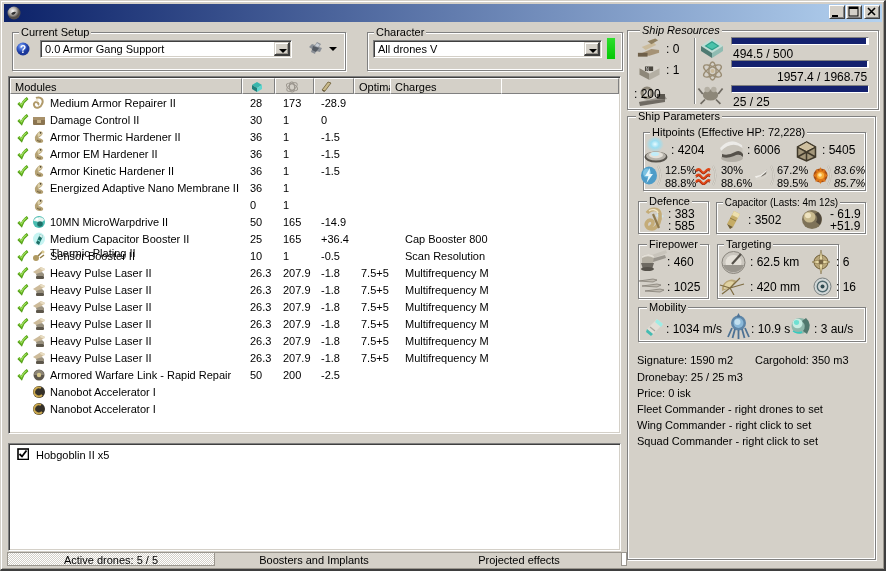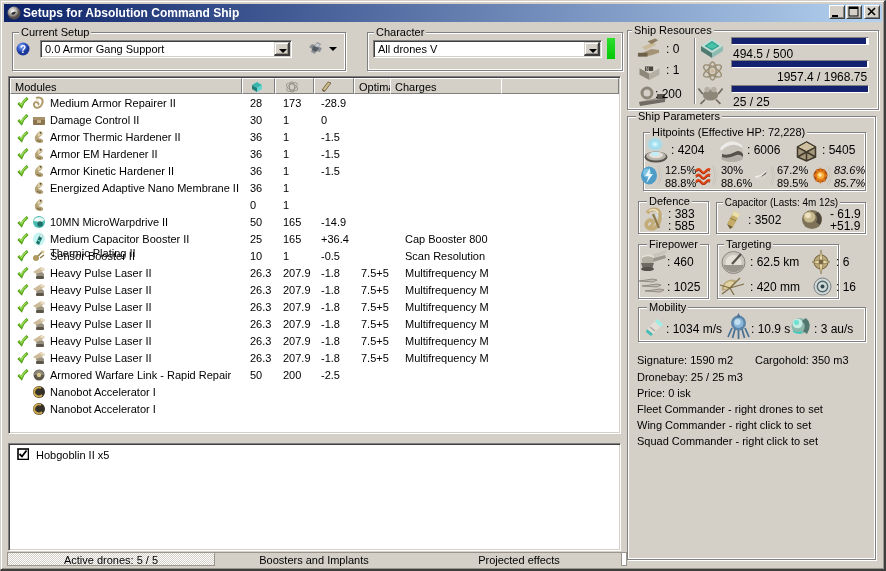--- a/index.html
+++ b/index.html
@@ -38,21 +38,20 @@
     <defs>
         <radialGradient id="orb" cx="40%" cy="35%">
           <stop offset="0%" stop-color="#f8f8f8"></stop>
           <stop offset="55%" stop-color="#b8b4b0"></stop>
           <stop offset="100%" stop-color="#55504c"></stop>
         </radialGradient>
       </defs>
     <circle cx="7" cy="7" r="6.5" fill="url(#orb)"></circle>
     <path d="M4 8 q2 -3 5 -2 q-1 3 -3 3 z" fill="#333"></path>
   </svg>
-  <span class="txt">Setups for Absolution Command Ship</span>
 </div>
 <div class="tbtn" style="left:829px"><svg width="14" height="12">
       <rect x="2" y="9" width="6" height="2" fill="#000"></rect>
     </svg></div>
 <div class="tbtn" style="left:846px"><svg width="14" height="12">
       <rect x="2" y="1" width="9" height="9" fill="none" stroke="#000" stroke-width="1"></rect>
       <rect x="2" y="1" width="9" height="2" fill="#000"></rect>
     </svg></div>
 <div class="tbtn" style="left:864px"><svg width="14" height="12">
       <path d="M3 2 L10 9 M10 2 L3 9" stroke="#000" stroke-width="1.6"></path>
@@ -477,21 +476,21 @@
 
 <div class="abs" style="left:8px; top:552px; width:619px; height:1px; background:#9a968e;"></div>
 <div class="abs" style="left:7px; top:552px; width:208px; height:14px; border:1px solid #9a968e;
   background:repeating-conic-gradient(#ffffff 0% 25%, #d4d0c8 0% 50%); background-size:2px 2px;"></div>
 <span class="abs" style="left:111px; top:554px; transform:translateX(-50%);">Active drones: 5 / 5</span>
 <span class="abs" style="left:314px; top:554px; transform:translateX(-50%);">Boosters and Implants</span>
 <span class="abs" style="left:519px; top:554px; transform:translateX(-50%);">Projected effects</span>
 <div class="abs" style="left:621px; top:552px; width:6px; height:14px; background:#fff; border:1px solid #9a968e;"></div>
 
 <div class="etched" style="left:627px; top:30px; width:252px; height:80px;">
-  <span class="glabel" style="left:4px;">Ship Resources</span>
+  <span class="glabel" style="left:12px;font-style:italic;">Ship Resources</span>
 </div>
 <div id="res">
 
   <svg class="abs" style="left:636px;top:37px" width="25" height="22" viewBox="0 0 26 22">
     <path d="M2 18 L16 12 L24 13 L24 16 L14 19 Z" fill="#a59275"></path>
     <path d="M6 10 L18 5 L21 8 L10 13 Z" fill="#cbbb9b"></path>
     <path d="M12 4 L20 1 L23 3 L16 7 Z" fill="#8f7f60"></path>
     <rect x="2" y="16" width="10" height="4" fill="#6e5f49"></rect>
   </svg>
   <span class="abs statnum" style="left:666px;top:42px;">: 0</span>
@@ -502,21 +501,21 @@
     <rect x="8" y="6" width="9" height="5" fill="#4a463e"></rect>
     <text x="9" y="11" font-size="5" fill="#ddd">N</text>
   </svg>
   <span class="abs statnum" style="left:666px;top:63px;">: 1</span>
   <svg class="abs" style="left:637px;top:86px" width="32" height="22" viewBox="0 0 32 22">
     <circle cx="10" cy="7" r="5" fill="none" stroke="#8d8779" stroke-width="3"></circle>
     <path d="M2 16 L28 10 L30 13 L4 19 Z" fill="#9a958d"></path>
     <path d="M2 16 L28 13 L28 16 L3 20 Z" fill="#6f6a62"></path>
     <rect x="20" y="8" width="8" height="5" fill="#5a564e"></rect>
   </svg>
-  <span class="abs statnum" style="left:655px;top:87px;">: 200</span>
+  <span class="abs statnum" style="left:634px;top:87px;">: 200</span>
 
   <div class="abs" style="left:694px;top:38px;width:1px;height:66px;background:#808080;box-shadow:1px 0 0 #fff;"></div>
 
   <svg class="abs" style="left:698px;top:37px" width="28" height="22" viewBox="0 0 28 22">
     <path d="M3 9 L14 1.5 L25 9 L14 16 Z" fill="#bfded6"></path>
     <path d="M3 9 L14 16 L14 21 L3 14 Z" fill="#4e7a72"></path>
     <path d="M25 9 L14 16 L14 21 L25 14 Z" fill="#8fbcb2"></path>
     <path d="M6.5 9 L14 4 L21.5 9 L14 13.5 Z" fill="#2e9e8a"></path>
     <path d="M8.5 9 L14 5.5 L19.5 9 L14 12 Z" fill="#49c2aa"></path>
   </svg>

